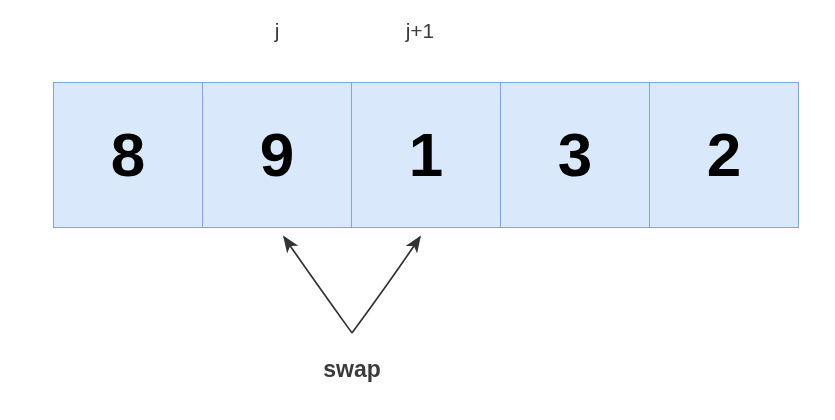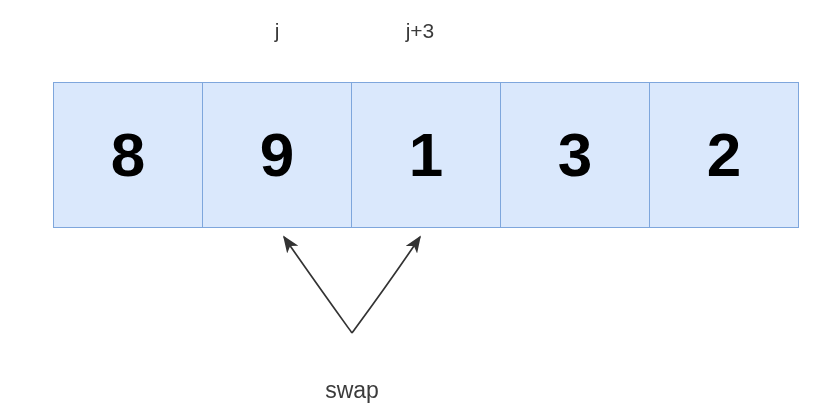--- a/index.html
+++ b/index.html
@@ -71,38 +71,38 @@
     top: 0;
     width: 835px;
     height: 420px;
     pointer-events: none;
   }
 
   
   #swap-label {
     position: absolute;
     left: 352px;
-    top: 379px;
+    top: 358px;
     transform: translateX(-50%);
     font-family: "Liberation Sans", sans-serif;
     font-size: 23px;
-    font-weight: 400;
+    font-weight: 700;
     color: #3b3b3b;
     white-space: nowrap;
     line-height: 1;
   }
 </style>
 </head>
 <body>
 
 <div id="canvas">
 
   <div class="index-label" style="left:277px; top:20px;">j</div>
 
-  <div class="index-label" style="left:420px; top:20px;">j+3</div>
+  <div class="index-label" style="left:420px; top:20px;">j+1</div>
 
   <div id="array">
     <div class="array-cell">
       <span class="cell-value">8</span>
     </div>
     <div class="array-cell">
       <span class="cell-value">9</span>
     </div>
     <div class="array-cell">
       <span class="cell-value">1</span>

